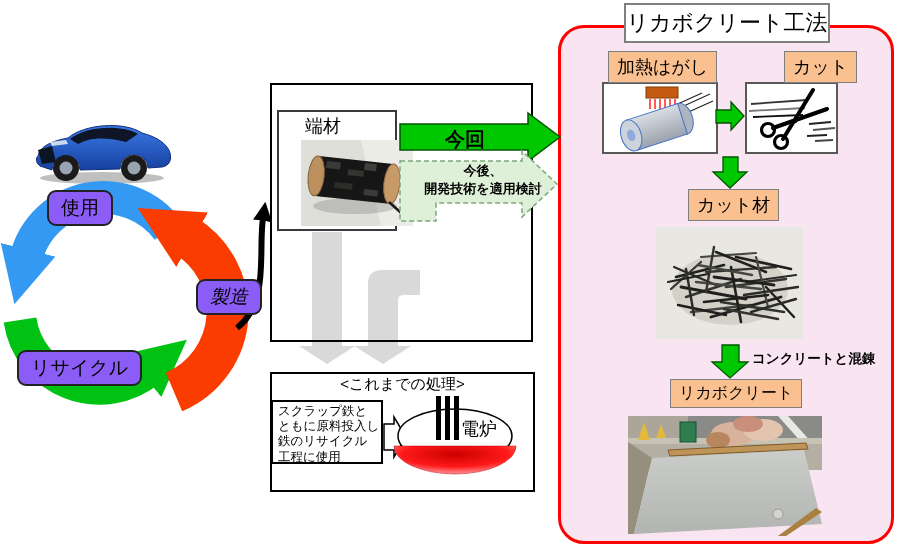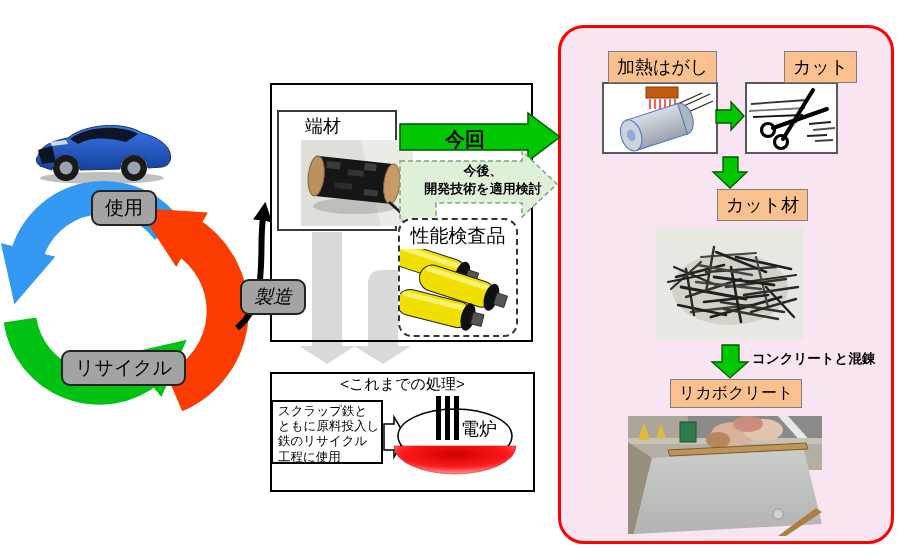--- a/index.html
+++ b/index.html
@@ -22,22 +22,22 @@
   .cfrp-title { left:270px; top:86px; width:263px; text-align:center; font-size:21px; z-index:3; }
   .hashizai-label { font-size:18px; margin:2px 0 0 6px; }
   .insp-label { text-align:center; font-size:19px; margin-top:3px; }
   .t-konkai { left:400px; top:126px; width:130px; text-align:center; font-size:20px; font-weight:bold; z-index:7; }
   .t-future { left:412px; top:162px; width:142px; text-align:center; font-size:13px; font-weight:bold; line-height:18px; z-index:7; }
   .prev-title { left:270px; top:375px; width:265px; text-align:center; font-size:15px; z-index:3; white-space:nowrap; }
   .prev-textbox { left:271px; top:400px; width:112px; height:64px; border:2px solid #000; background:#fff;
     font-size:12.5px; line-height:15.2px; padding:2px 4px 0 5px; z-index:7; white-space:nowrap; }
   .t-denro { left:461px; top:417px; font-size:18px; z-index:7; }
   .t-mix { left:752px; top:350px; font-size:13.5px; font-weight:bold; z-index:7; white-space:nowrap; }
-  .lbl-round { background:#a3a3a3; border:2px solid #222; border-radius:9px; padding:3px 12px;
-    font-size:19px; z-index:7; white-space:nowrap;margin-left:44px; }
+  .lbl-round { background:#8b5cf6; border:2px solid #222; border-radius:9px; padding:3px 12px;
+    font-size:19px; z-index:7; white-space:nowrap; }
   .lbl-peach { background:#FAC090; border:1.5px solid #7F7F7F; padding:3px 8px; font-size:18px;
     z-index:7; white-space:nowrap; text-align:center; }
   svg { display:block; }
   #overlay { left:0; top:0; z-index:5; pointer-events:none; }
 </style>
 </head>
 <body>
 
 <div id="stage">
 
@@ -86,59 +86,38 @@
         <rect x="62" y="22" width="12" height="7" fill="#3E3E3A"></rect>
         <rect x="34" y="44" width="18" height="6" fill="#2C2C28"></rect>
         <rect x="64" y="48" width="14" height="6" fill="#3A3A36"></rect>
         <ellipse cx="15" cy="40" rx="8" ry="20" fill="#BD9060" stroke="#7F5F3A" stroke-width="1"></ellipse>
         <ellipse cx="91" cy="40" rx="8" ry="20" fill="#C89A68" stroke="#8A6A40" stroke-width="1"></ellipse>
       </g>
       <line x1="88" y1="62" x2="108" y2="80" stroke="#1A1A1A" stroke-width="2.5"></line>
     </svg>
   </div>
 
-  <div class="abs box-insp">
-    <div class="insp-label">性能検査品</div>
-    <svg width="116" height="88" viewBox="0 0 116 88" style="margin:0 auto;">
-      <g transform="translate(34,16) rotate(18)">
-        <rect x="-42" y="-12" width="74" height="24" rx="12" fill="#F0E000" stroke="#222" stroke-width="1"></rect>
-        <rect x="-38" y="-9" width="64" height="5" rx="2.5" fill="#FFF8A0" opacity="0.7"></rect>
-        <ellipse cx="30" cy="0" rx="7" ry="13" fill="#101010"></ellipse>
-        <rect x="34" y="-6" width="11" height="12" fill="#555" stroke="#222" stroke-width="0.8"></rect>
-      </g>
-      <g transform="translate(60,38) rotate(18)">
-        <rect x="-42" y="-13" width="78" height="26" rx="13" fill="#F0E000" stroke="#222" stroke-width="1"></rect>
-        <rect x="-38" y="-10" width="66" height="5" rx="2.5" fill="#FFF8A0" opacity="0.7"></rect>
-        <ellipse cx="33" cy="0" rx="7" ry="14" fill="#101010"></ellipse>
-        <rect x="37" y="-6" width="11" height="12" fill="#555" stroke="#222" stroke-width="0.8"></rect>
-      </g>
-      <g transform="translate(36,60) rotate(14)">
-        <rect x="-40" y="-13" width="76" height="26" rx="13" fill="#F0E000" stroke="#222" stroke-width="1"></rect>
-        <rect x="-36" y="-10" width="64" height="5" rx="2.5" fill="#FFF8A0" opacity="0.7"></rect>
-        <ellipse cx="33" cy="0" rx="7" ry="14" fill="#101010"></ellipse>
-        <rect x="37" y="-6" width="11" height="12" fill="#555" stroke="#222" stroke-width="0.8"></rect>
-      </g>
-    </svg>
-  </div>
 
   <div class="abs t-konkai">今回</div>
   <div class="abs t-future">
     <div>今後、</div>
     <div>開発技術を適用検討</div>
   </div>
 
   <div class="abs prev-title">&lt;これまでの処理&gt;</div>
   <div class="abs prev-textbox">
     <div>スクラップ鉄と</div>
     <div>ともに原料投入し</div>
     <div>鉄のリサイクル</div>
     <div>工程に使用</div>
   </div>
   <div class="abs t-denro">電炉</div>
 
+  <div class="abs panel-title-box">
+    <span>リカボクリート工法</span></div>
 
   <div class="abs lbl-peach" style="left:608px; top:51px;">
     <span>加熱はがし</span></div>
   <div class="abs lbl-peach" style="left:760px; top:51px;margin-left:24px;">
     <span>カット</span></div>
 
   <div class="abs img-frame" style="left:602px; top:82px; width:116px; height:72px;">
     <svg width="112" height="68" viewBox="0 0 112 68">
       <defs>
         <linearGradient id="cylGrad" x1="0" y1="0" x2="0" y2="1">
@@ -175,21 +154,21 @@
       <line x1="60" y1="52" x2="80" y2="51" stroke="#222" stroke-width="2"></line>
       <line x1="68" y1="57" x2="86" y2="56" stroke="#444" stroke-width="2"></line>
       <line x1="26" y1="44" x2="80" y2="25" stroke="#000" stroke-width="4" stroke-linecap="round"></line>
       <line x1="36" y1="55" x2="66" y2="6" stroke="#000" stroke-width="4" stroke-linecap="round"></line>
       <circle cx="21" cy="46" r="6.5" fill="none" stroke="#000" stroke-width="3.2"></circle>
       <circle cx="34" cy="58" r="6.5" fill="none" stroke="#000" stroke-width="3.2"></circle>
       <circle cx="48" cy="37" r="2.2" fill="#000"></circle>
     </svg>
   </div>
 
-  <div class="abs lbl-peach" style="left:717px; top:189px;">
+  <div class="abs lbl-peach" style="left:688px; top:189px;">
     <span>カット材</span></div>
 
   <div class="abs" style="left:656px; top:227px; z-index:2;">
     <svg width="147" height="112" viewBox="0 0 147 112">
       <rect x="0" y="0" width="147" height="112" fill="#E9E7E2"></rect>
       <ellipse cx="74" cy="62" rx="58" ry="36" fill="#D4D1C9"></ellipse>
       <g stroke-linecap="round">
         <line x1="20" y1="50" x2="68" y2="38" stroke="#1f1f1d" stroke-width="2.6"></line>
         <line x1="30" y1="70" x2="85" y2="52" stroke="#34342f" stroke-width="2.4"></line>
         <line x1="45" y1="30" x2="100" y2="26" stroke="#464640" stroke-width="2.2"></line>

